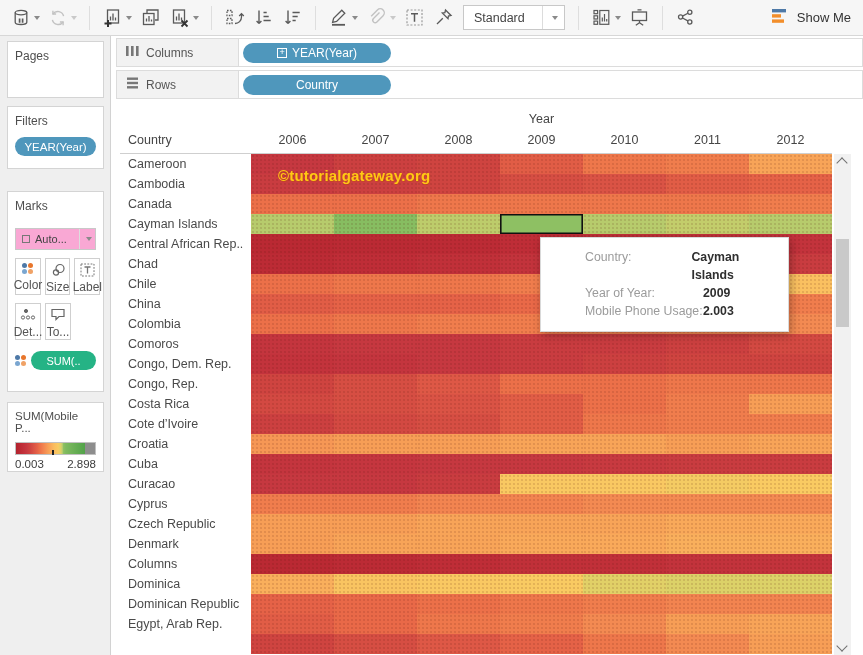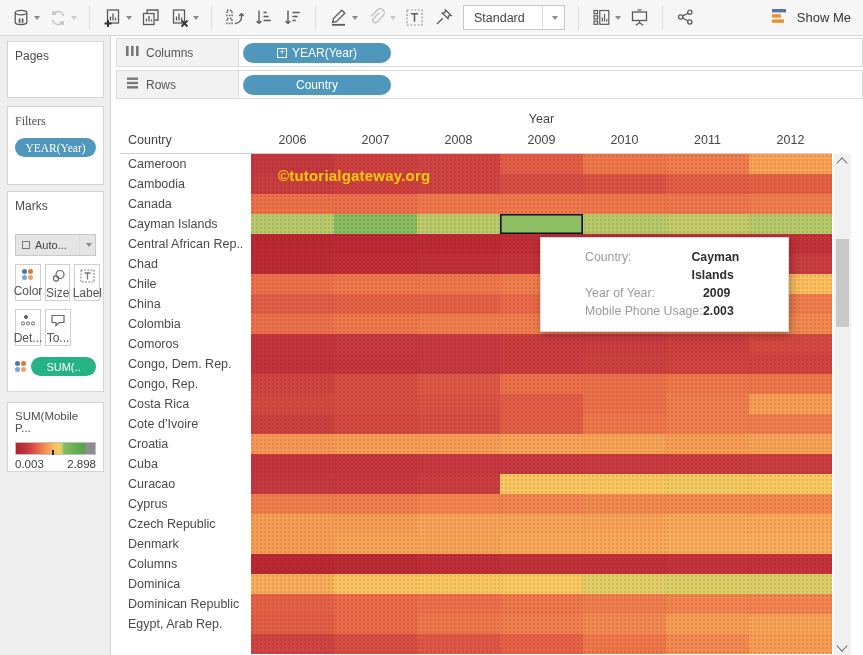--- a/index.html
+++ b/index.html
@@ -30,28 +30,28 @@
   .showme { display:flex; align-items:center; gap:7px; margin-left:14px; margin-right:4px;
     font-size:13px; color:#333; cursor:pointer; }
   .spacer { flex:1; }
   
   .sidebar { position:absolute; left:0; top:36px; width:111px; height:619px;
     background:#efefef; border-right:1px solid #d2d2d2; }
   .card { position:absolute; left:7px; width:97px; background:#fff;
     border:1px solid #d4d4d4; padding:7px 7px; }
   .card-title { font-size:12px; color:#4e4e4e; }
   .card-pages { top:5px;  height:57px; }
-  .card-filters{ top:70px; height:79px;font-family:Liberation Serif, serif; }
+  .card-filters{ top:70px; height:63px; }
   .card-marks { top:155px; height:201px; }
   .card-legend{ top:366px; height:70px; }
   .pill { display:flex; align-items:center; justify-content:center;
     height:19px; border-radius:10px; background:#4f97bc; color:#fff;
     font-size:11.5px; white-space:nowrap; cursor:pointer; }
   .filter-pill { margin-top:9px; }
-  .mark-dd { margin-top:21px; height:22px; border:1px solid #c8c8c8; background:#e5e5e5;
+  .mark-dd { margin-top:15px; height:22px; border:1px solid #c8c8c8; background:#f9a8d4;
     display:flex; align-items:center; cursor:pointer; }
   .mark-dd .sq { width:8px; height:8px; border:1.3px solid #777; margin:0 5px 0 6px; }
   .mark-dd .dd-txt { flex:1; font-size:11px; color:#444; }
   .mark-dd .dd-arrow { width:16px; align-self:stretch; border-left:1px solid #ddd;
     display:flex; align-items:center; justify-content:center; }
   .mbtn-row { display:flex; gap:4px; margin-top:8px; }
   .mbtn { width:26px; height:37px; border:1px solid #cfcfcf; background:#fff;
     display:flex; flex-direction:column; align-items:center; justify-content:space-between;
     padding:4px 0 2px; cursor:pointer; }
   .mbtn .mlabel { font-size:12px; color:#555; white-space:nowrap; }

